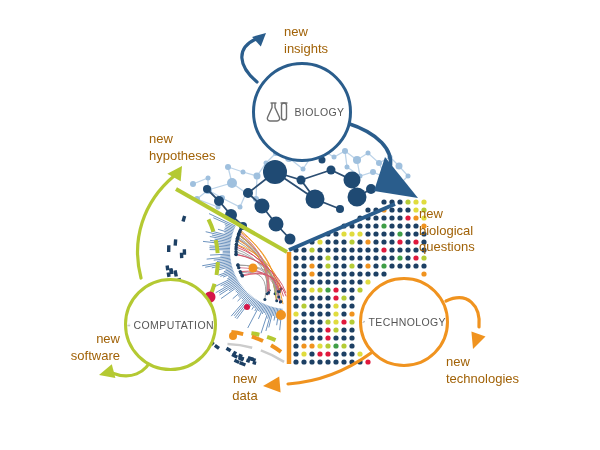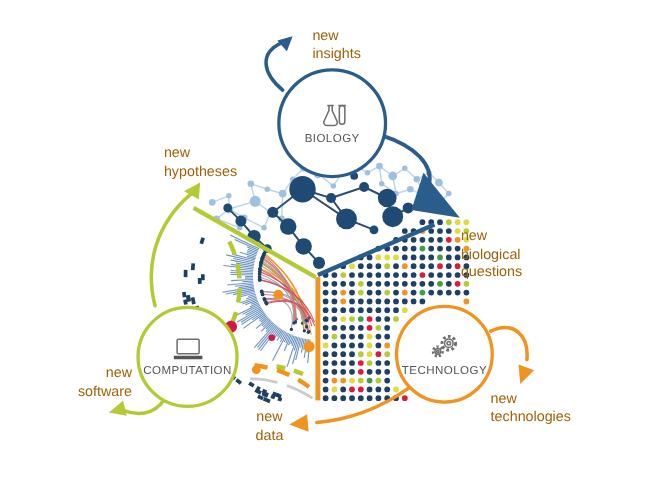--- a/index.html
+++ b/index.html
@@ -1,20 +1,20 @@
 <!DOCTYPE html>
 <html style="--c-biology: #2a5d8c; --c-computation: #b4c932; --c-technology: #f0931f; --c-text: #4d4d4d; --c-node_dark: #1f4a73; --c-node_light: #9fc0de; --c-edge_light: #bdd4e9; --c-edge_dark: #2c4e72; --c-bar: #6e94bf; --c-dot_navy: #1d4064; --c-dot_orange: #f0931f; --c-dot_yellow: #e0dc3e; --c-dot_lime: #b5cc35; --c-dot_green: #3f9e47; --c-dot_red: #e0183c; --c-dot_crimson: #d6164a; --c-chord_gray: #9b9b9b; --c-chord_red: #d34a5e; --c-chord_orange: #f0931f; --c-chord_pink: #d4708c; --c-arc_gray: #cccccc;"><head>
 <meta charset="utf-8">
 <style>
   html,body{margin:0;padding:0;background:#fff;}
   .stage{position:relative;width:600px;height:450px;background:#fff;overflow:hidden;
          font-family:"Liberation Sans",sans-serif;}
   .stage svg.art{position:absolute;left:0;top:0;}
   .hub{position:absolute;border-radius:50%;background:#fff;box-sizing:border-box;
-       display:flex;flex-direction:column;align-items:center;justify-content:center;gap:3px;}
+       display:flex;flex-direction:row;align-items:center;justify-content:center;gap:3px;}
   .hub-bio{left:252px;top:62px;width:100px;height:100px;border:3.5px solid var(--c-biology,#2a5d8c);}
   .hub-comp{left:124px;top:278px;width:93px;height:93px;border:3.5px solid var(--c-computation,#b4c932);justify-content:center;}
   .hub-tech{left:359px;top:277px;width:90px;height:90px;border:3.5px solid var(--c-technology,#f0931f);justify-content:center;}
   .hub-label{font-size:10.5px;letter-spacing:.4px;color:#555;font-weight:500;}
   .flow-label{position:absolute;font-size:13px;line-height:1.28;color:#a16207;white-space:pre-line;}
   .lbl-insights{left:284px;top:24px;}
   .lbl-hypotheses{left:149px;top:131px;}
   .lbl-questions{left:419px;top:206px;}
   .lbl-software{left:70px;top:331px;width:50px;text-align:right;}
   .lbl-data{left:224px;top:371px;width:42px;text-align:center;}

